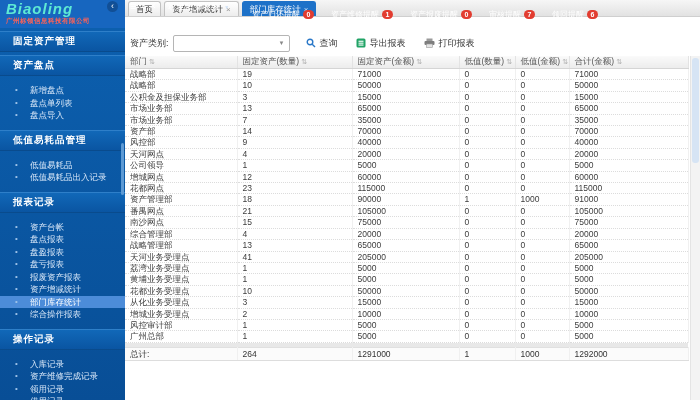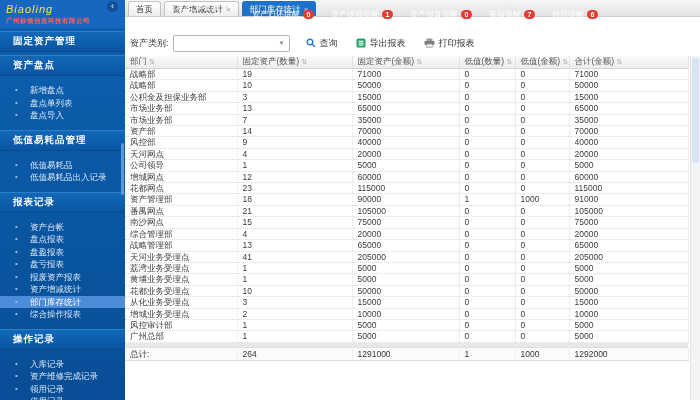--- a/index.html
+++ b/index.html
@@ -16,21 +16,21 @@
   .welcome{position:absolute;left:168px;top:0;height:13px;line-height:13px;font-size:8px;color:#fff;z-index:6;cursor:pointer;}
   .welcome .caret{font-size:5px;margin-left:6px;color:#cfe0f5;}
   .reminders{position:absolute;left:252px;top:0;height:29px;display:flex;gap:17px;z-index:6;}
   .rem{display:flex;align-items:center;font-size:8px;color:#fff;cursor:pointer;}
   .badge{display:inline-block;min-width:9px;height:9px;line-height:9px;border-radius:5px;background:#e23c30;
          color:#fff;font-size:7px;text-align:center;margin-left:3px;font-weight:bold;padding:0 1px;}
 
   
   .logo{position:absolute;left:0;top:0;width:125px;height:28px;background:#1766bf;z-index:3;
         padding:1px 0 0 6px;box-sizing:border-box;}
-  .brand{font-size:11px;font-style:italic;font-weight:normal;color:#fde047;line-height:16px;letter-spacing:1px;}
+  .brand{font-size:15px;font-style:italic;font-weight:bold;color:#5eead4;line-height:16px;letter-spacing:1px;}
   .company{font-size:6.5px;color:#ff6257;font-weight:bold;letter-spacing:.5px;line-height:8px;}
 
   
   .tabbar{position:absolute;left:125px;top:0;width:575px;height:17px;box-sizing:border-box;
           background:linear-gradient(#f6f6f6,#e2e2e2);border-bottom:1px solid #cfcfcf;
           display:flex;align-items:flex-end;padding-left:3px;z-index:2;}
   .tab{height:14px;line-height:13px;padding:0 7px;font-size:8.5px;color:#333;cursor:pointer;
        background:linear-gradient(#ffffff,#ededed);border:1px solid #c2c2c2;border-bottom:none;
        border-radius:3px 3px 0 0;margin-right:3px;display:flex;align-items:center;gap:3px;}
   .tab.active{background:#1d71c8;color:#fff;border-color:#1d71c8;}

